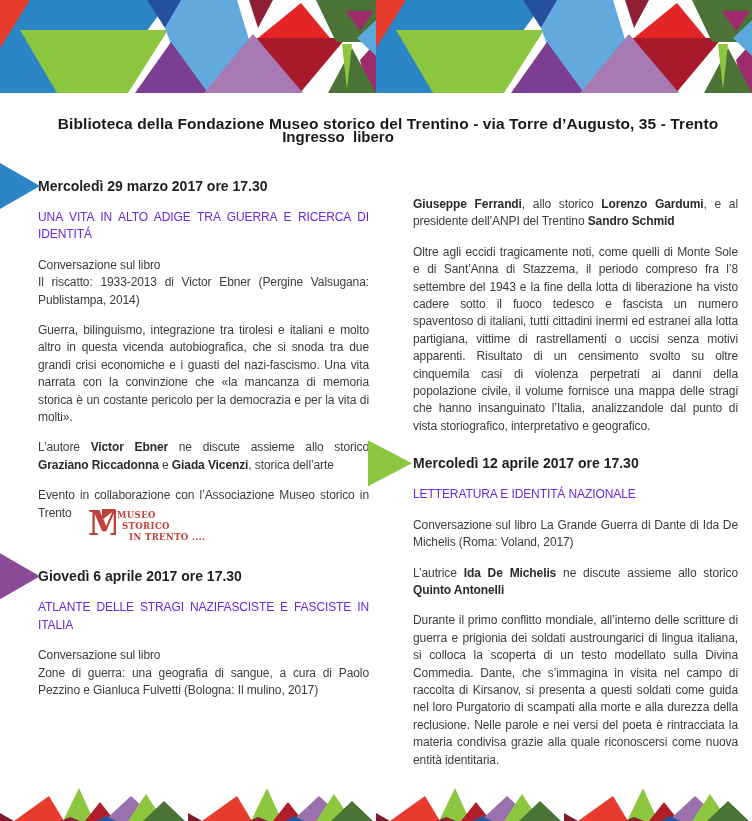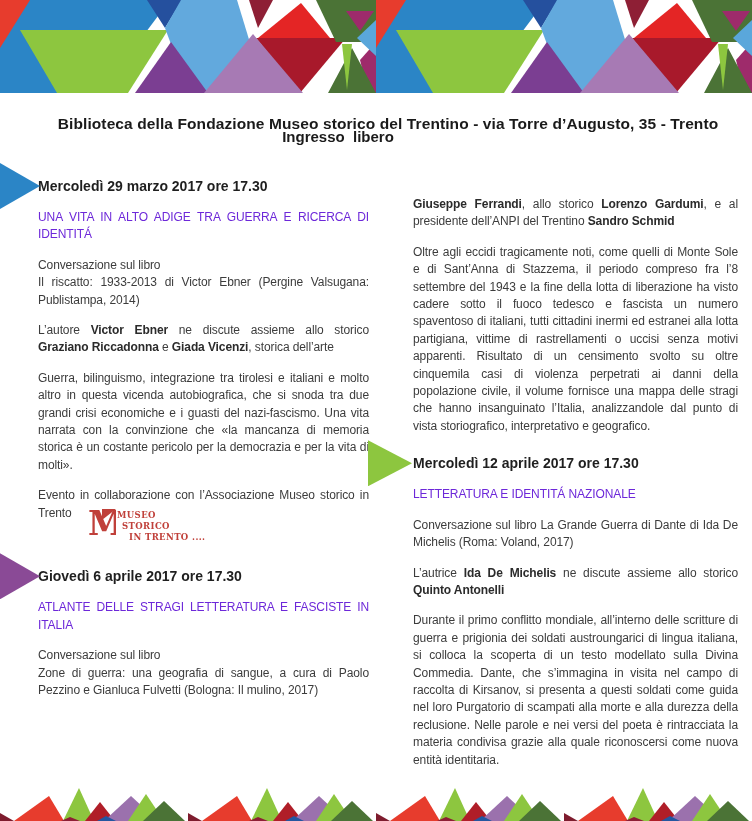--- a/index.html
+++ b/index.html
@@ -68,38 +68,38 @@
   <h1 class="page-title">Biblioteca della Fondazione Museo storico del Trentino - via Torre d’Augusto, 35 - Trento</h1>
   <div class="page-subtitle">Ingresso  libero</div>
 
   <div class="col col-left">
       <div class="event-date first">
         <span class="arrow" style="background: rgb(43, 133, 198);"></span>
         <h2>Mercoledì 29 marzo 2017 ore 17.30</h2>
       </div>
       <div class="event-title">UNA VITA IN ALTO ADIGE TRA GUERRA E RICERCA DI IDENTITÁ</div>
       <p class="para"><span>Conversazione sul libro</span><br><span class="i">Il riscatto: 1933-2013</span><span> di Victor Ebner (Pergine Valsugana: Publistampa, 2014)</span></p>
+      <p class="para"><span>Guerra, bilinguismo, integrazione tra tirolesi e italiani e molto altro in questa vicenda autobiografica, che si snoda tra due grandi crisi economiche e i guasti del nazi-fascismo. Una vita narrata con la convinzione che «la mancanza di memoria storica è un costante pericolo per la democrazia e per la vita di molti».</span></p>
       <p class="para"><span>L’autore </span><span class="b">Victor Ebner</span><span> ne discute assieme allo storico </span><span class="b">Graziano Riccadonna</span><span> e </span><span class="b">Giada Vicenzi</span><span>, storica dell’arte</span></p>
-      <p class="para"><span>Guerra, bilinguismo, integrazione tra tirolesi e italiani e molto altro in questa vicenda autobiografica, che si snoda tra due grandi crisi economiche e i guasti del nazi-fascismo. Una vita narrata con la convinzione che «la mancanza di memoria storica è un costante pericolo per la democrazia e per la vita di molti».</span></p>
       <p class="para has-logo"><span>Evento in collaborazione con l’Associazione Museo storico in Trento</span><span class="ms-logo">
           <svg class="ms-mark" width="28" height="34" viewBox="0 0 28 34">
             <text x="0" y="29" font-family="DejaVu Serif, serif" font-size="33" font-weight="bold" fill="#c0403a">M</text>
             <path d="M14,3 L28,3 L14,14 Z" fill="#c0403a"></path>
           </svg>
           <span class="ms-lines">
             <span class="ms-line l1">MUSEO</span>
             <span class="ms-line l2">STORICO</span>
             <span class="ms-line l3">IN TRENTO ....</span>
           </span>
         </span></p>
       <div class="event-date">
         <span class="arrow" style="background: rgb(138, 74, 150);"></span>
         <h2>Giovedì 6 aprile 2017 ore 17.30</h2>
       </div>
-      <div class="event-title">ATLANTE DELLE STRAGI LETTERATURA E FASCISTE IN ITALIA</div>
+      <div class="event-title">ATLANTE DELLE STRAGI NAZIFASCISTE E FASCISTE IN ITALIA</div>
       <p class="para"><span>Conversazione sul libro</span><br><span class="i">Zone di guerra: una geografia di sangue</span><span>, a cura di Paolo Pezzino e Gianluca Fulvetti (Bologna: Il mulino, 2017)</span></p>
     </div>
   <div class="col col-right">
       <p class="para"><span class="b">Giuseppe Ferrandi</span><span>, allo storico </span><span class="b">Lorenzo Gardumi</span><span>, e al presidente dell’ANPI del Trentino </span><span class="b">Sandro Schmid</span></p>
       <p class="para"><span>Oltre agli eccidi tragicamente noti, come quelli di Monte Sole e di Sant’Anna di Stazzema, il periodo compreso fra l’8 settembre del 1943 e la fine della lotta di liberazione ha visto cadere sotto il fuoco tedesco e fascista un numero spaventoso di italiani, tutti cittadini inermi ed estranei alla lotta partigiana, vittime di rastrellamenti o uccisi senza motivi apparenti. Risultato di un censimento svolto su oltre cinquemila casi di violenza perpetrati ai danni della popolazione civile, il volume fornisce una mappa delle stragi che hanno insanguinato l’Italia, analizzandole dal punto di vista storiografico, interpretativo e geografico.</span></p>
       <div class="event-date">
         <span class="arrow" style="background: rgb(141, 198, 63);"></span>
         <h2>Mercoledì 12 aprile 2017 ore 17.30</h2>
       </div>
       <div class="event-title">LETTERATURA E IDENTITÁ NAZIONALE</div>

